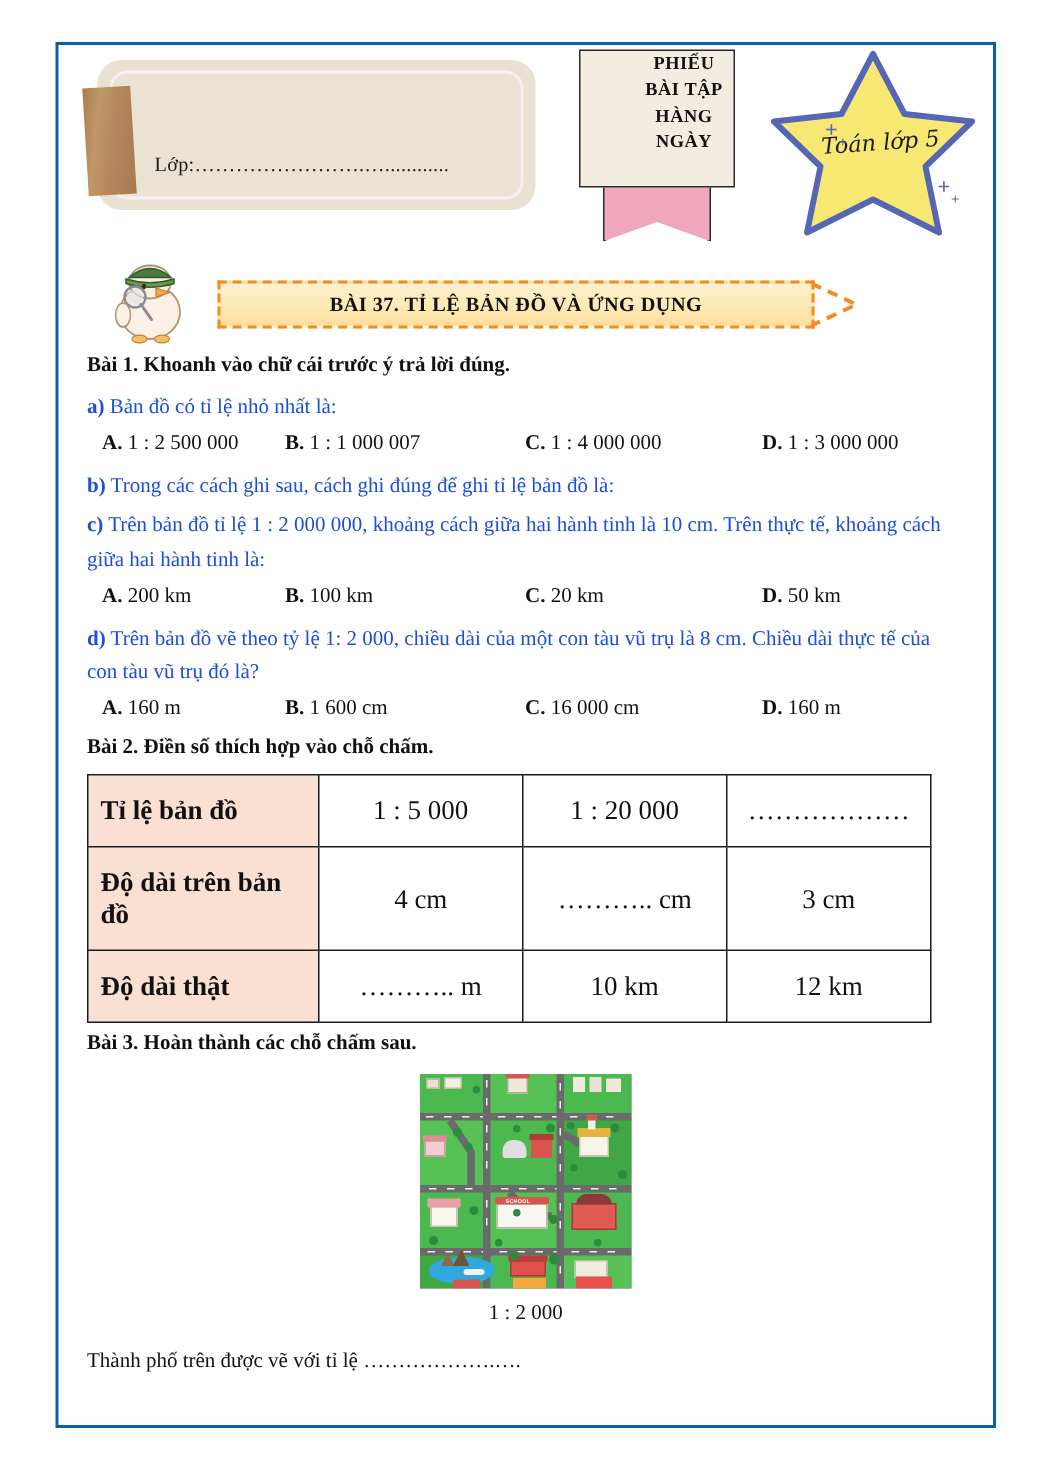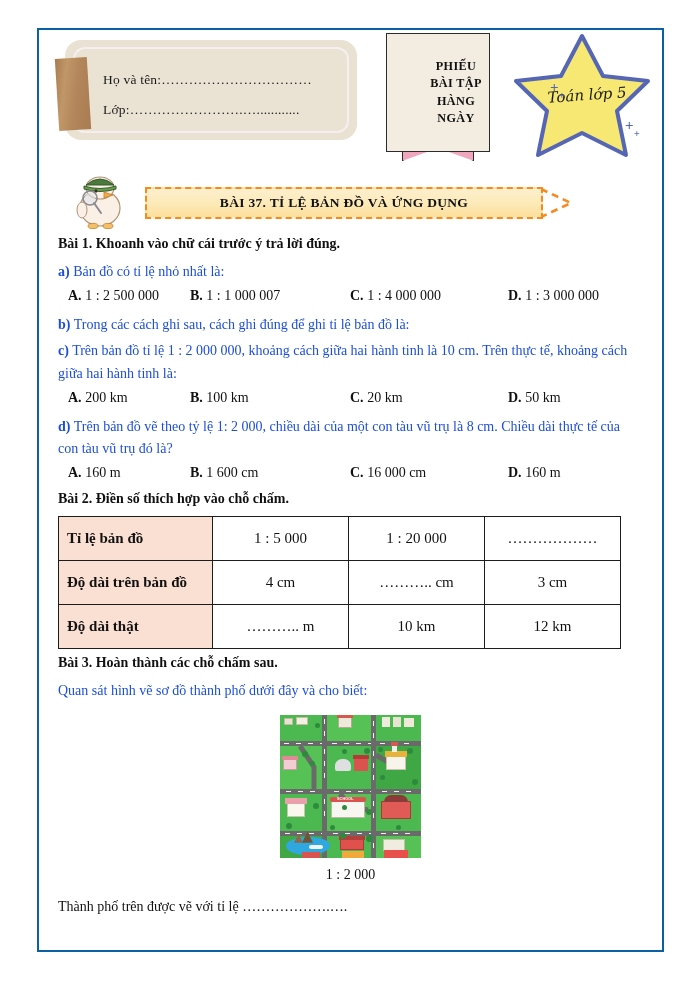--- a/index.html
+++ b/index.html
@@ -63,24 +63,24 @@
   .name-line.l2 { left: 46px; top: 62px; }
 
   
   .ribbon {
     position: absolute;
     left: 386px; top: 33px;
     width: 104px;
   }
   .ribbon-box {
     position: relative;
-    width: 104px; height: 119px;
+    width: 104px; height: 92px;
     background: #f3ede1;
     border: 1.6px solid #2b2b2b;
-    display: flex; align-items: center; justify-content: center;
+    display: flex; align-items: flex-start; justify-content: center;
     z-index: 2;
     padding-left: 36px;
   }
   .ribbon-box span {
     display: block;
     text-align: center;
     font-weight: bold;
     font-size: 12.2px;
     line-height: 1.42;
     letter-spacing: .4px;
@@ -190,21 +190,21 @@
   table.t2 {
     border-collapse: collapse;
     width: 562px;
     margin-top: 3px;
     margin-bottom: 6px;
     table-layout: fixed;
   }
   table.t2 td {
     border: 1px solid #1c1c1c;
     height: 30px;
-    font-size: 15px;
+    font-size: 18px;
     text-align: center;
     color: #111;
     padding: 13px 4px;
   }
   table.t2 td.hdr {
     background: #fae0d3;
     text-align: left;
     font-weight: bold;
     padding-left: 8px;
   }
@@ -249,21 +249,20 @@
 <body>
 
 <div id="page">
 
   <div id="frame"></div>
 
   <div class="namebox-wrap">
     <div class="namebox-outer"></div>
     <div class="namebox-inner"></div>
     <div class="tape"></div>
-    <div class="name-line l1">Họ và tên:……………………………</div>
     <div class="name-line l2">Lớp:…………………….…............</div>
   </div>
 
   <div class="ribbon">
     <div class="ribbon-tail"></div>
     <div class="ribbon-box">
       <span>PHIẾU BÀI TẬP HÀNG NGÀY</span>
     </div>
   </div>
 
@@ -369,21 +368,20 @@
         <tr>
           <td class="hdr">Độ dài thật</td>
           <td>……….. m</td>
           <td>10 km</td>
           <td>12 km</td>
         </tr>
       </tbody>
     </table>
 
     <div class="q-head">Bài 3. Hoàn thành các chỗ chấm sau.</div>
-    <div class="q-sub">Quan sát hình vẽ sơ đồ thành phố dưới đây và cho biết:</div>
 
     <div class="fig">
       <div class="map">
 
         <div class="grass" style="left:0;top:0;width:42px;height:26px"></div>
         <div class="grass g2" style="left:46px;top:0;width:46px;height:26px"></div>
         <div class="grass" style="left:96px;top:0;width:45px;height:26px"></div>
         <div class="grass g2" style="left:0;top:30px;width:42px;height:44px"></div>
         <div class="grass" style="left:46px;top:30px;width:46px;height:44px"></div>
         <div class="grass g3" style="left:96px;top:30px;width:45px;height:44px"></div>

